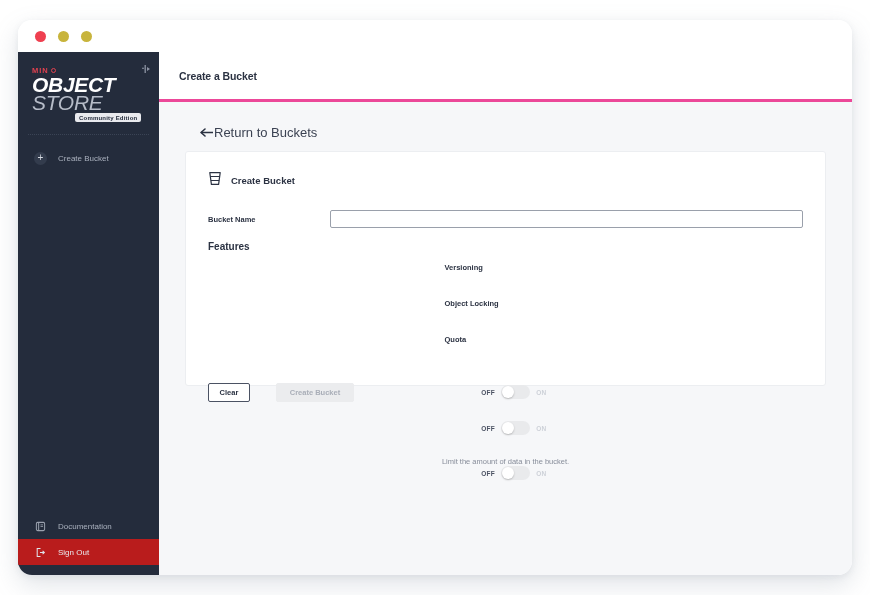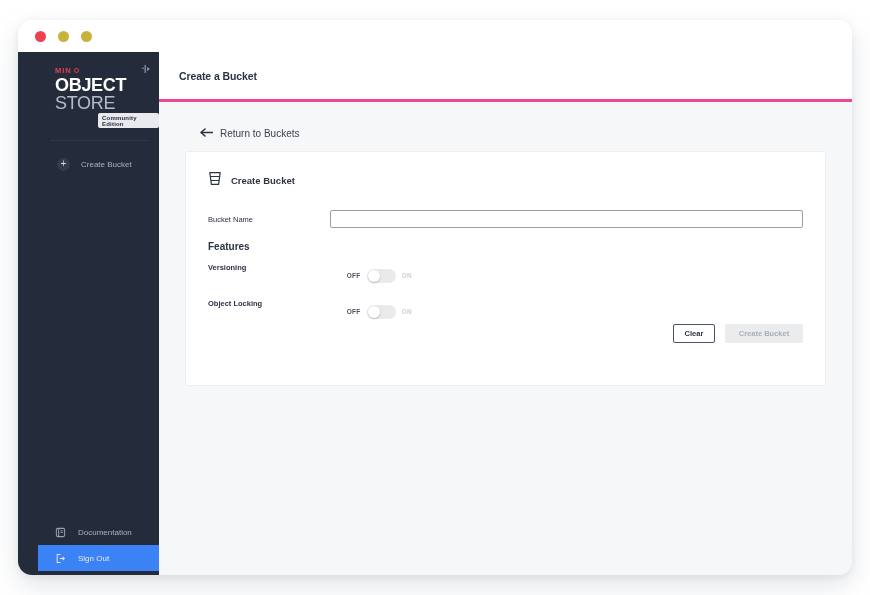--- a/index.html
+++ b/index.html
@@ -35,39 +35,39 @@
   .dot.green { background: #c8b43c; }
 
   
   .sidebar {
     position: absolute;
     left: 0; top: 32px;
     width: 141px; height: 523px;
     background: #242c3c;
     color: #b9bfcb;
     font-size: 8px;
-    padding-left: 23px;
   }
   .brand {
     padding: 14px 0 0 14px;
     position: relative;
   }
   .brand-mini {
     font-size: 7.5px; font-weight: bold; letter-spacing: 1px;
     color: #e0414f; line-height: 9px;
     display: flex; align-items: center; gap: 1px;
   }
   .brand-mini .ring {
     display: inline-block; width: 5px; height: 5px;
     border: 1.2px solid #e0414f; border-radius: 50%;
     margin-left: 1px;
   }
   .brand-title {
-    font-size: 18px; letter-spacing: -0.3px; line-height: 18px;
+    font-size: 21px; letter-spacing: -0.3px; line-height: 18px;
     margin-top: 1px;
+    font-style: italic;
   }
   .brand-title .b1 { font-weight: bold; color: #ffffff; }
   .brand-title .b2 { font-weight: normal; color: #b6bcc8; }
   .brand-badge {
     display: inline-block;
     background: #e9eaee; color: #242c3c;
     font-size: 6px; font-weight: bold;
     letter-spacing: 0.2px;
     padding: 1.5px 4px 1.5px 4px;
     border-radius: 2px;
@@ -100,24 +100,24 @@
     display: flex; align-items: center; justify-content: center;
     color: #c8ccd5;
   }
   .plus-circle {
     width: 13px; height: 13px; border-radius: 50%;
     background: #333c4d;
     display: flex; align-items: center; justify-content: center;
     font-size: 10px; color: #d6dae2; line-height: 1;
   }
   .bottom-nav {
-    position: absolute; left: 0; bottom: 4px; width: 100%; margin-left: 20px;
+    position: absolute; left: 0; bottom: 10px; width: 100%;
   }
   .nav-item.active {
-    background: #3b82f6;
+    background: #b91c1c;
     color: #e8eaee;
   }
   .badge-dot {
     position: absolute;
     width: 5px; height: 5px; border-radius: 50%;
     background: #e0414f;
     margin-left: 7px; margin-top: -8px;
   }
 
   
@@ -134,22 +134,22 @@
     display: flex; align-items: center;
     padding-left: 20px;
   }
   .page-title {
     font-size: 10.5px; font-weight: bold; color: #2b3242;
     letter-spacing: -0.1px;
   }
   .content { padding: 21px 26px 0 26px; }
 
   .return-link {
-    display: inline-flex; align-items: center; gap: 6px;
-    font-size: 10px; color: #3b4252; font-weight: 500;
+    display: inline-flex; align-items: center; 
+    font-size: 13px; color: #3b4252; font-weight: 500;
     cursor: pointer;
     margin-left: 15px;
   }
   .arrow-left { display: block; }
 
   .card {
     margin-top: 10px;
     background: #ffffff;
     border: 1px solid #eceef1;
     border-radius: 3px;
@@ -163,43 +163,44 @@
   .card-head-text {
     font-size: 9.5px; font-weight: bold; color: #2b3242;
   }
 
   .row {
     display: flex; align-items: center;
     margin-bottom: 0;
   }
   .row-label {
     width: 122px; flex: 0 0 122px;
-    font-size: 7.5px; font-weight: normal; color: #2b3242;
+    font-size: 7.5px; font-weight: bold; color: #2b3242;
   }
   .bucket-input {
     flex: 1;
     height: 18px;
     border: 1px solid #9aa0ab;
     border-radius: 2px;
     background: #ffffff;
     font-family: "Liberation Sans", sans-serif;
     font-size: 8px;
     color: #2b3242;
     padding: 0 6px;
     outline: none;
   }
   .section-title {
     font-size: 10px; font-weight: bold; color: #2b3242;
     margin: 13px 0 0 0;
   }
 
   .feature-row {
-    display: flex; 
+    display: flex; align-items: center;
     height: 25px;
     margin-top: 11px;
+    flex-direction: column;
   }
   .feature-name {
     width: 122px; flex: 0 0 122px;
     font-size: 7.5px; font-weight: bold; color: #2b3242;
   }
   .feature-desc {
     flex: 1;
     font-size: 7.5px; color: #878d9a;
   }
   .toggle-wrap {
@@ -222,21 +223,22 @@
     flex: 0 0 29px;
   }
   .toggle-knob {
     position: absolute; left: 1px; top: 1px;
     width: 12px; height: 12px; border-radius: 50%;
     background: #ffffff;
     box-shadow: 0 1px 2px rgba(0,0,0,0.22);
   }
 
   .actions {
-    display: flex; justify-content: flex-end; gap: 10px;
+    display: flex; justify-content: flex-start; gap: 26px;
+    margin-top: 23px;
   }
   .btn {
     height: 19px;
     border-radius: 2px;
     font-family: "Liberation Sans", sans-serif;
     font-size: 7.5px; font-weight: bold;
     display: flex; align-items: center; justify-content: center;
     cursor: pointer;
   }
   .btn-clear {
@@ -375,20 +377,31 @@
           <span class="feature-name">Object Locking</span>
           <span class="toggle-wrap">
             <span class="toggle-off-label">OFF</span>
             <span class="toggle-track">
                 <span class="toggle-knob"></span>
               </span>
             <span class="toggle-on-label">ON</span>
           </span>
         </div>
 
+        <div class="feature-row">
+          <span class="feature-name">Quota</span>
+          <span class="feature-desc">Limit the amount of data in the bucket.</span>
+          <span class="toggle-wrap">
+            <span class="toggle-off-label">OFF</span>
+            <span class="toggle-track">
+                <span class="toggle-knob"></span>
+              </span>
+            <span class="toggle-on-label">ON</span>
+          </span>
+        </div>
 
         <div class="actions">
           <button class="btn btn-clear">Clear</button>
           <button class="btn btn-create">Create Bucket</button>
         </div>
 
       </div>
     </div>
   </div>
 </div>

